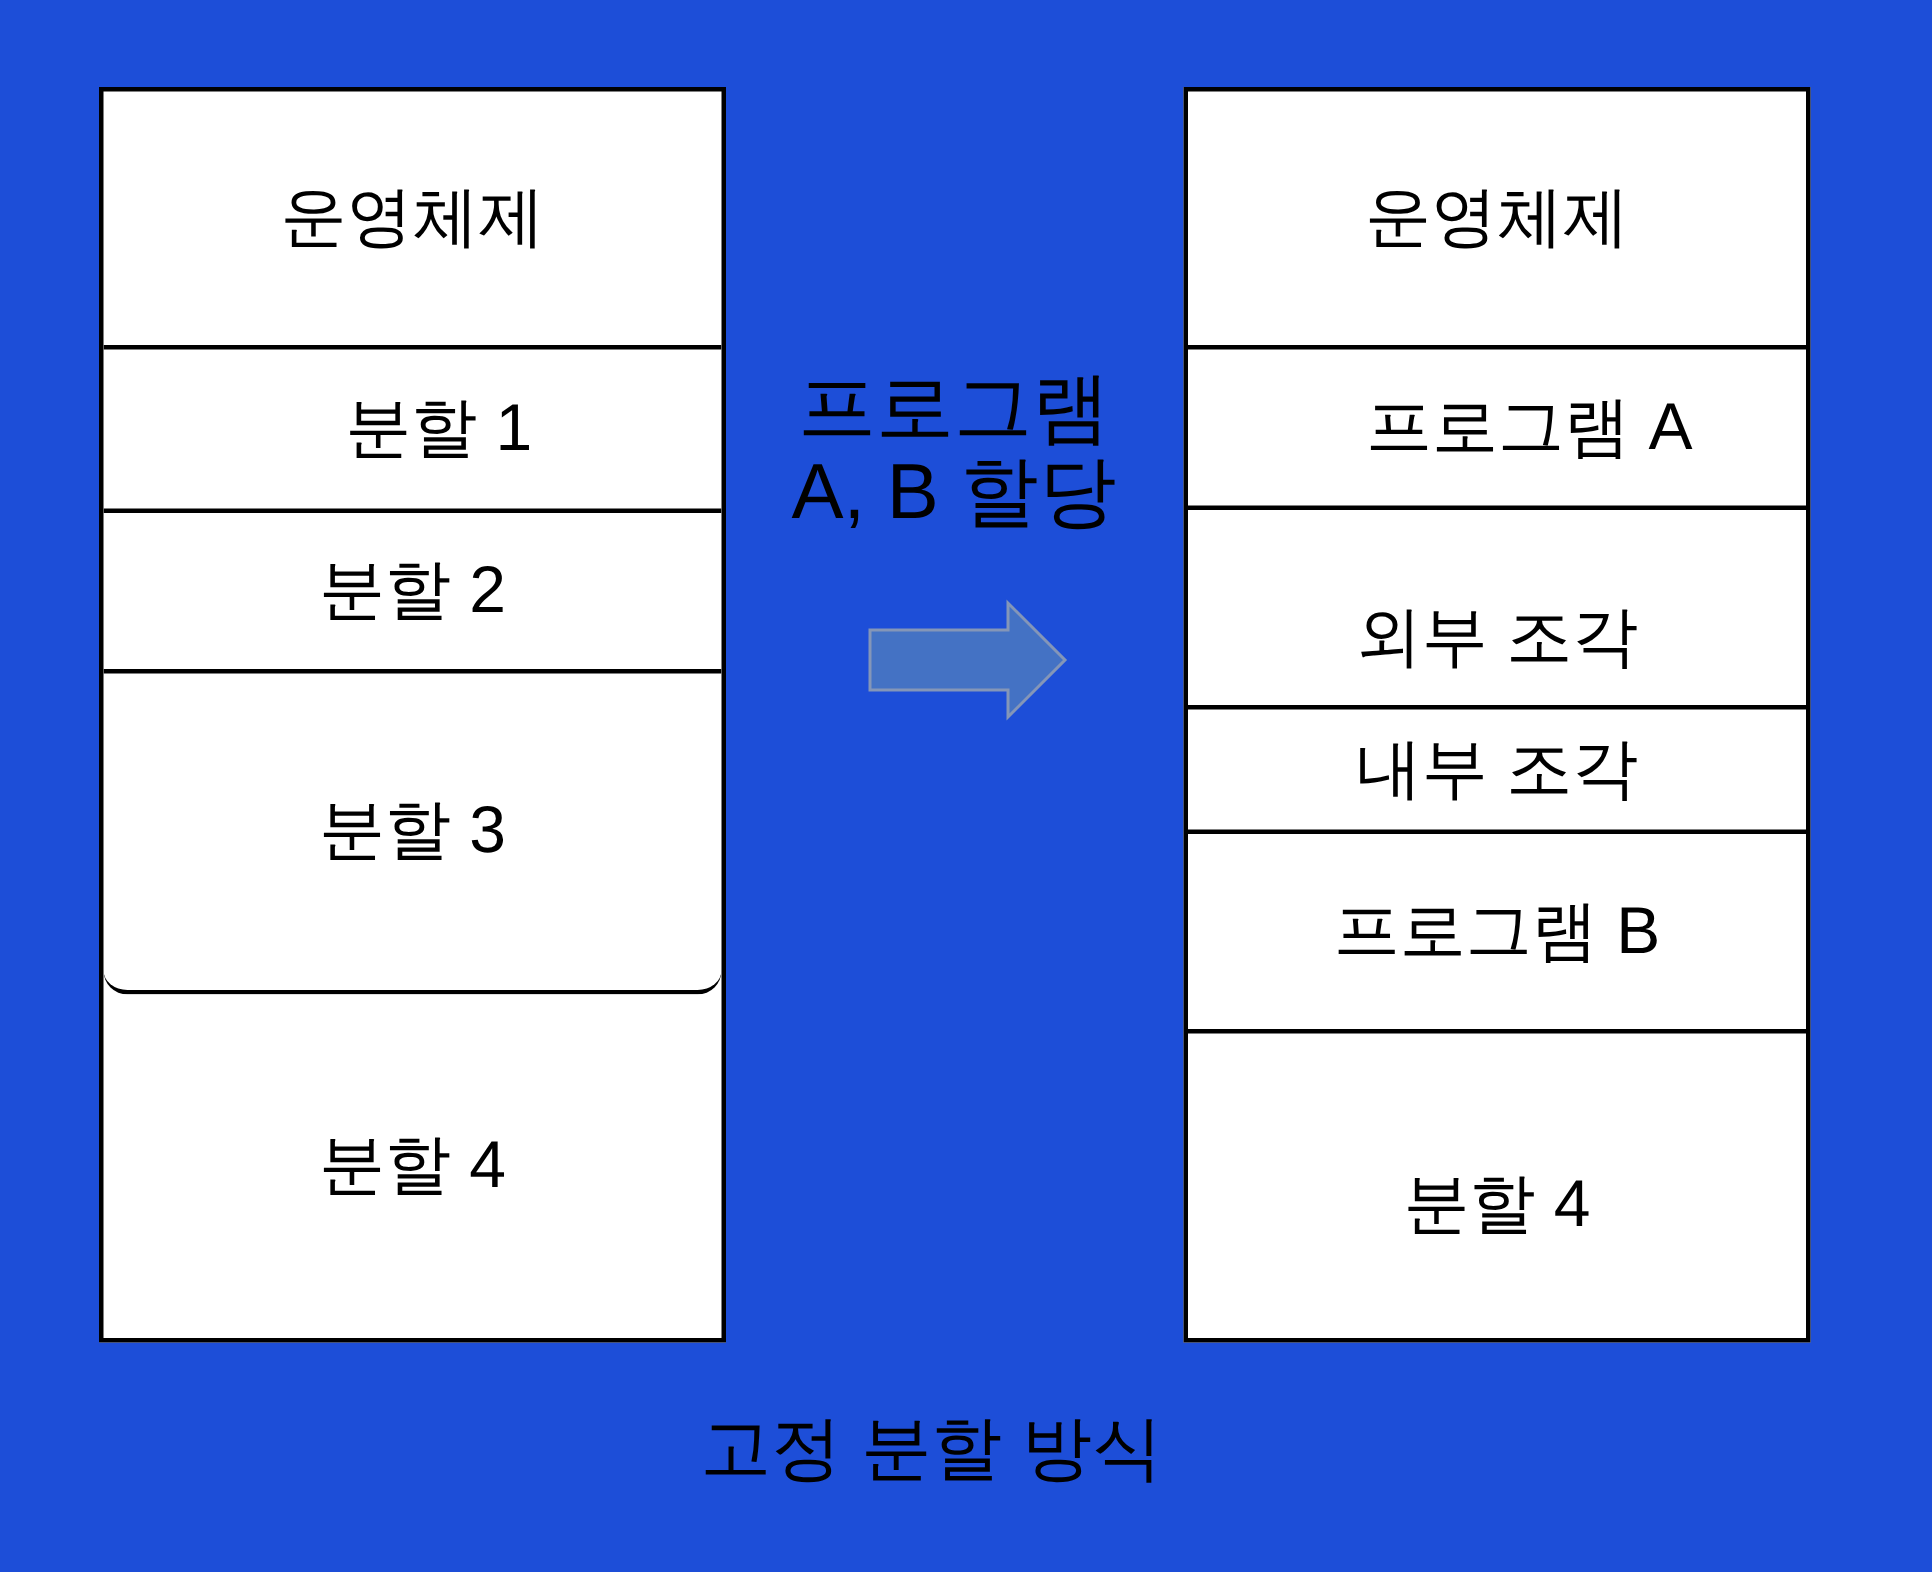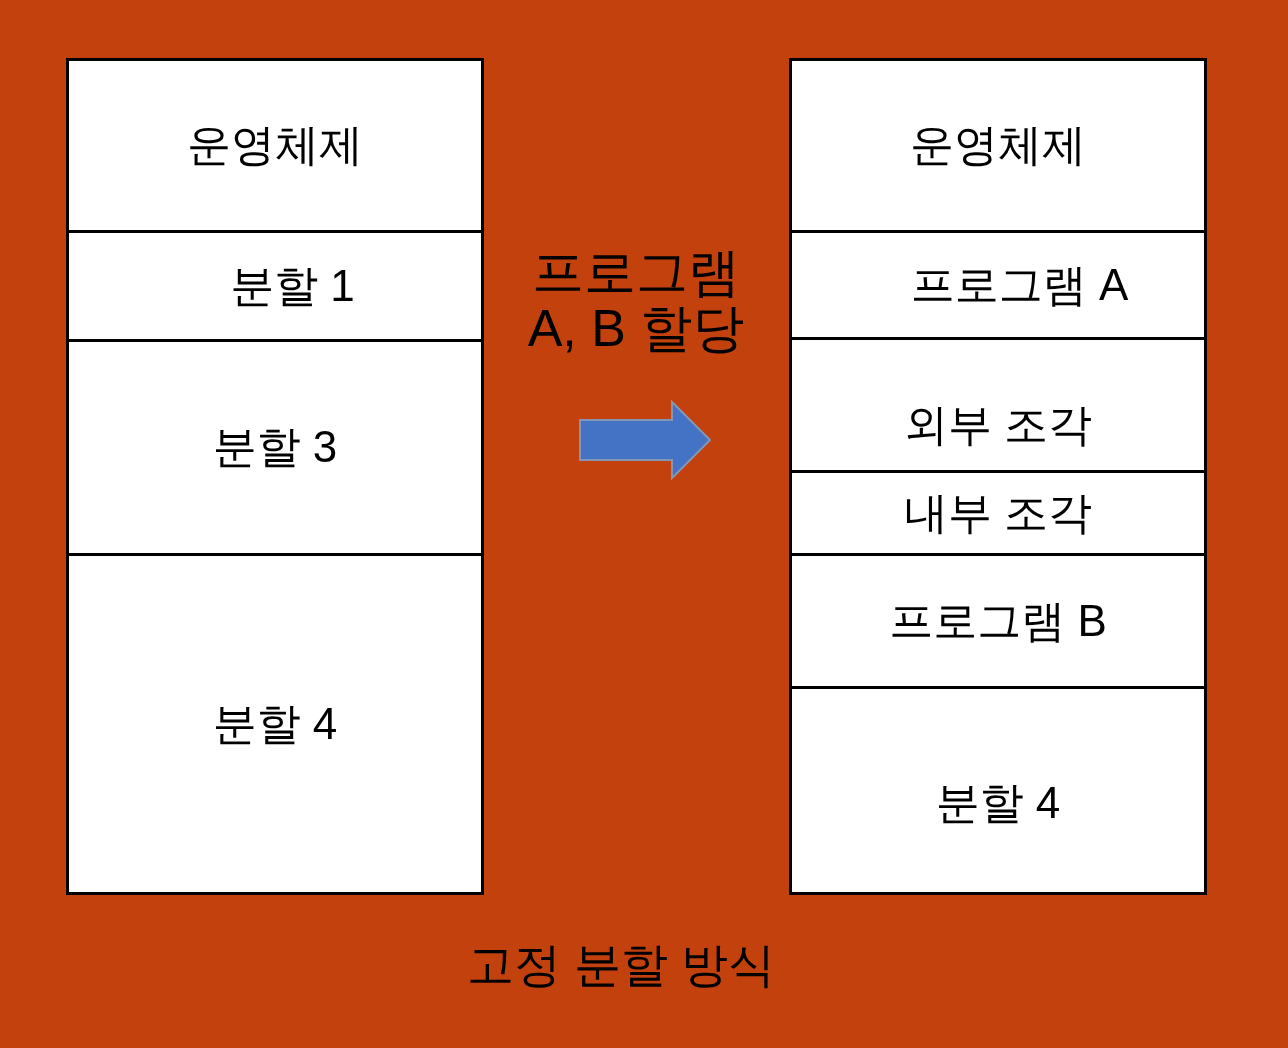--- a/index.html
+++ b/index.html
@@ -5,21 +5,21 @@
   html, body {
     margin: 0;
     padding: 0;
     background: #ffffff;
     font-family: "Liberation Sans", sans-serif;
   }
   .canvas {
     position: relative;
     width: 1288px;
     height: 1048px;
-    background: #c2410c;
+    background: #1d4ed8;
     overflow: hidden;
     color: #000000;
   }
   .membox {
     position: absolute;
     top: 58px;
     width: 418px;
     height: 837px;
     border: 3px solid #000000;
     box-sizing: border-box;
@@ -72,21 +72,22 @@
   }
 </style>
 </head>
 <body>
 
 <div class="canvas">
 
   <div class="membox membox-left">
     <div class="cell" style="height: 172px;">운영체제</div>
     <div class="cell" style="height: 109px; padding-left: 35px;">분할 1</div>
-    <div class="cell" style="height: 214px;">분할 3</div>
+    <div class="cell" style="height: 107px;">분할 2</div>
+    <div class="cell" style="height: 214px; border-radius: 16px;">분할 3</div>
     <div class="cell" style="height: 229px;">분할 4</div>
   </div>
 
   <div class="annotation">
     <div>프로그램</div>
     <div>A, B 할당</div>
   </div>
 
   <svg class="arrow-svg" viewBox="0 0 140 86" xmlns="http://www.w3.org/2000/svg">
     <polygon points="4,22 96,22 96,4 134,42 96,80 96,62 4,62" stroke-width="2" fill="#4472C4" stroke="#8496B8"></polygon>

